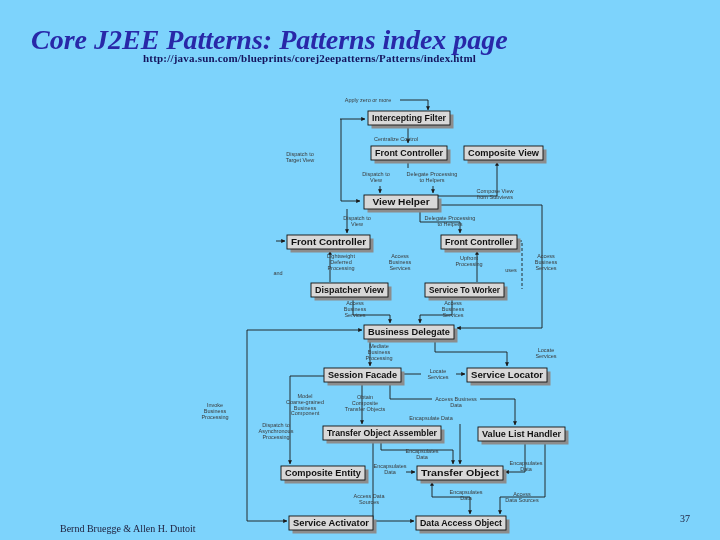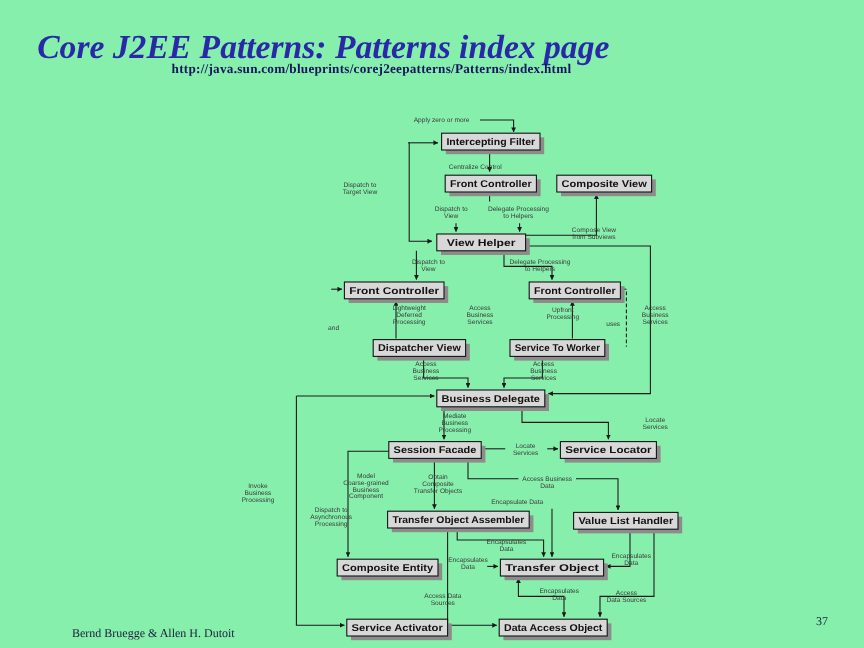--- a/index.html
+++ b/index.html
@@ -10,21 +10,21 @@
   #slide-url{position:absolute;left:143px;top:52px;font-size:11px;font-weight:bold;
          letter-spacing:0.2px;white-space:nowrap;}
   #diagram-svg{position:absolute;left:0;top:0;width:720px;height:540px;}
   #footer-authors{position:absolute;left:60px;top:523px;font-size:10px;color:#1d1d3a;white-space:nowrap;}
   #page-number{position:absolute;right:30px;top:513px;font-size:10px;color:#1d1d3a;}
   svg text{font-family:"Liberation Sans",sans-serif;}
 </style>
 </head>
 <body>
 
-<div id="slide" style="background: #86efac;">
+<div id="slide" style="background: #7dd3fc;">
   <h1 id="slide-title" style="color: rgb(40, 40, 168);">Core J2EE Patterns: Patterns index page</h1>
   <div id="slide-url" style="color: rgb(20, 20, 94);">http://java.sun.com/blueprints/corej2eepatterns/Patterns/index.html</div>
 
   <svg id="diagram-svg" viewBox="0 0 720 540" xmlns="http://www.w3.org/2000/svg">
     <defs>
       <marker id="arr" viewBox="0 0 8 8" refX="7.5" refY="4" markerWidth="4.5" markerHeight="4.5" orient="auto-start-reverse">
         <path d="M0,0 L8,4 L0,8 z" fill="#1a1a1a"></path>
       </marker>
     </defs>
     <g id="layer-lines">

